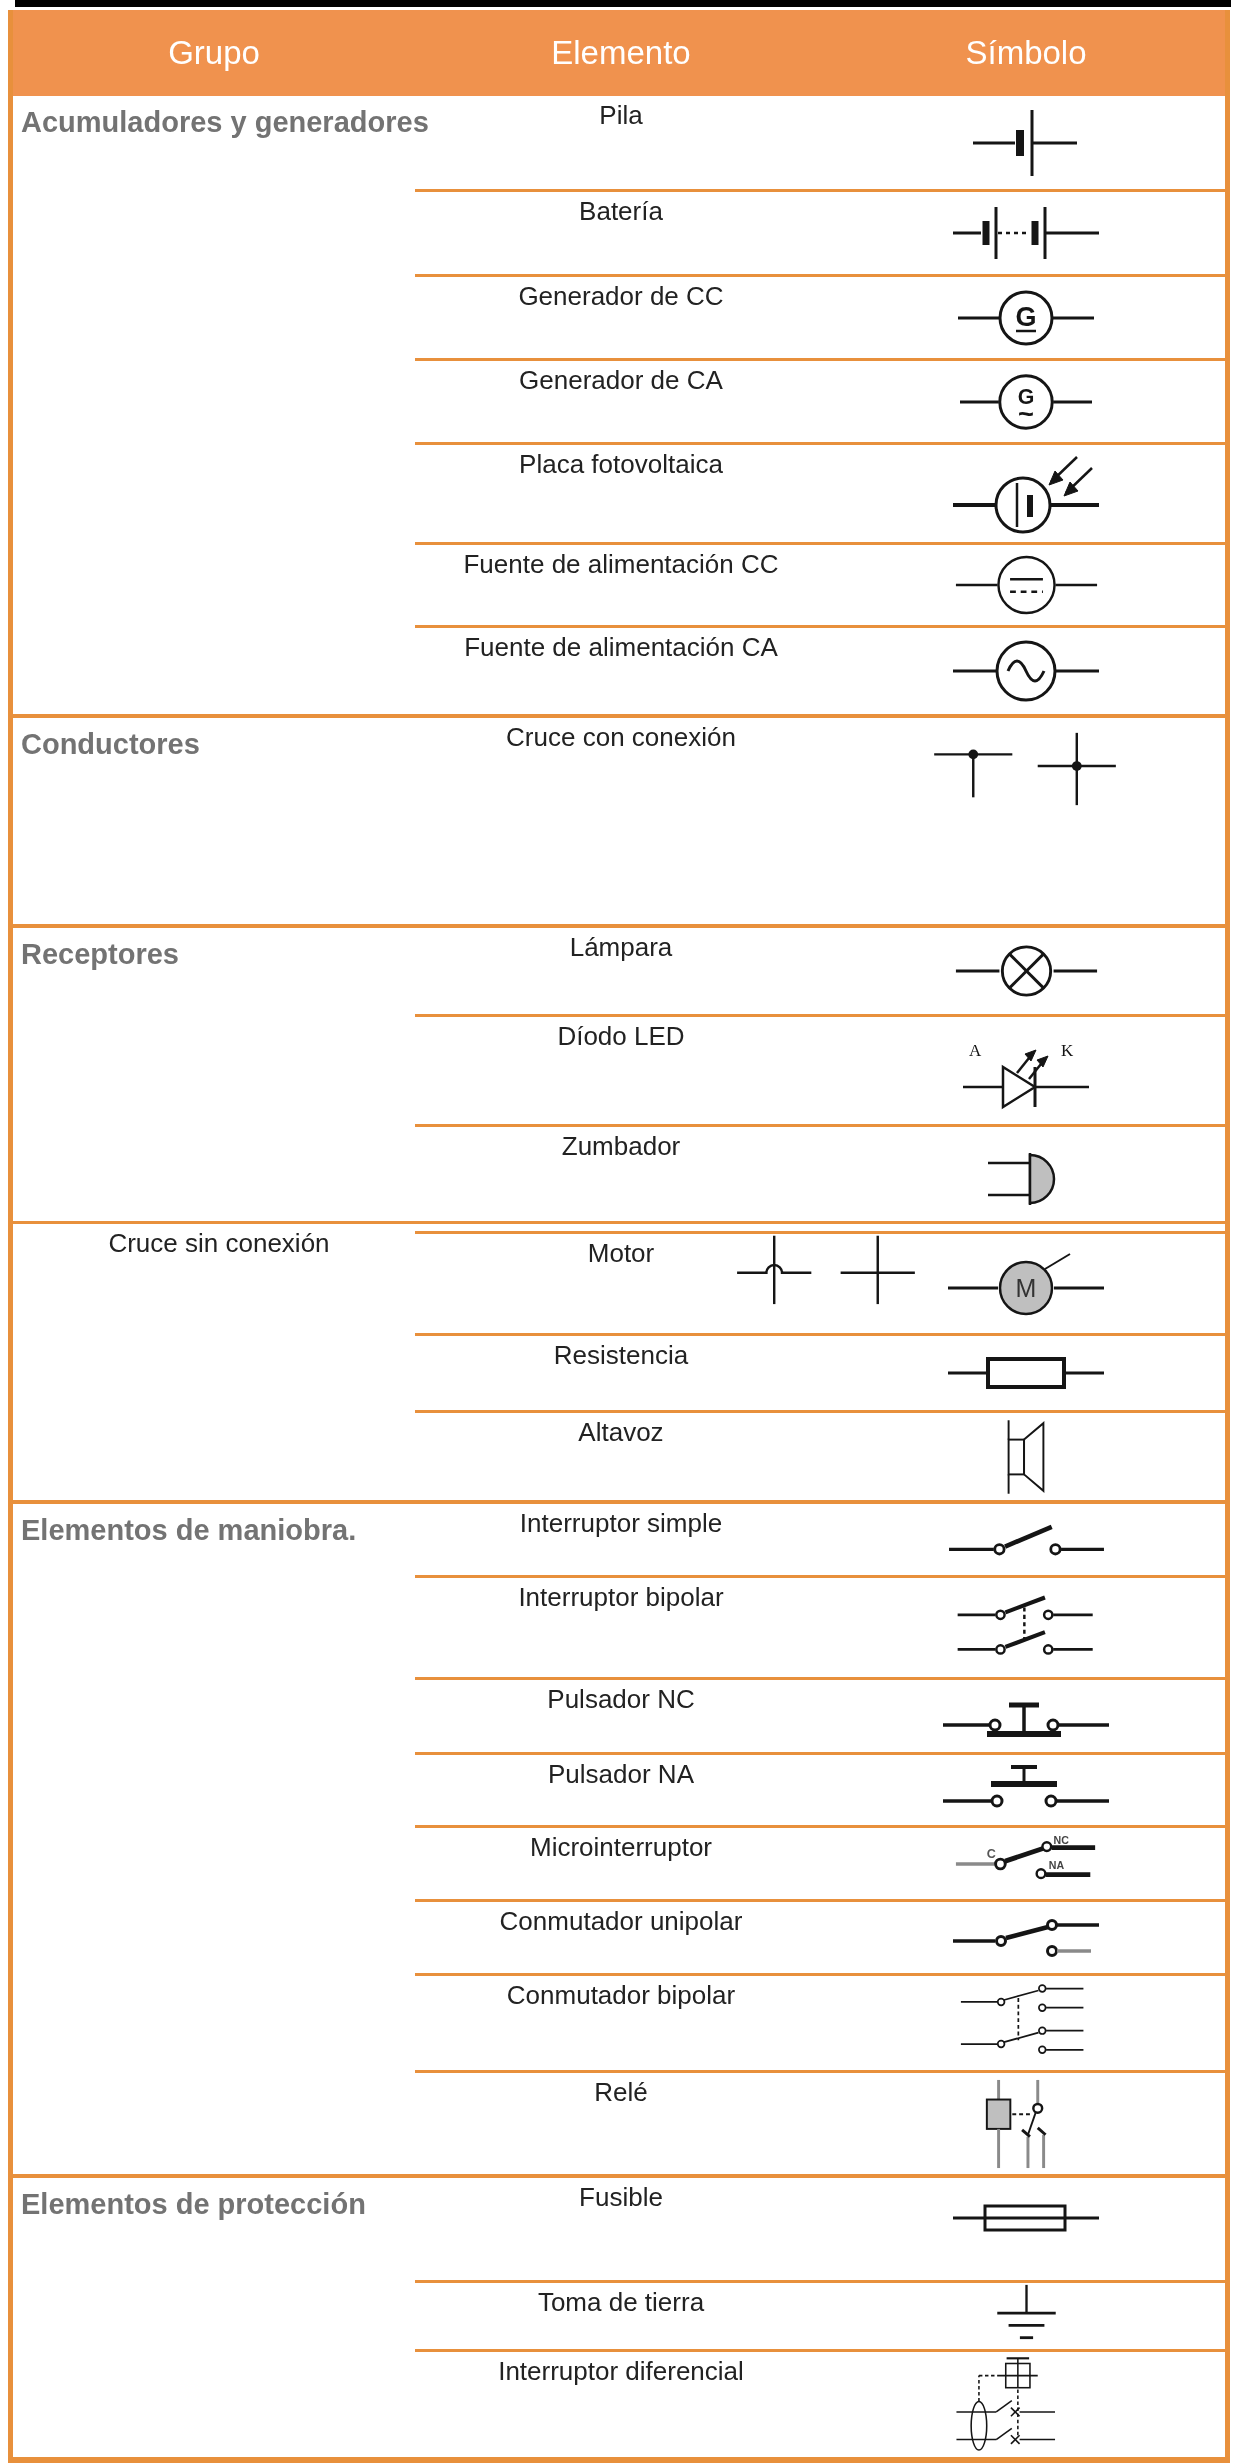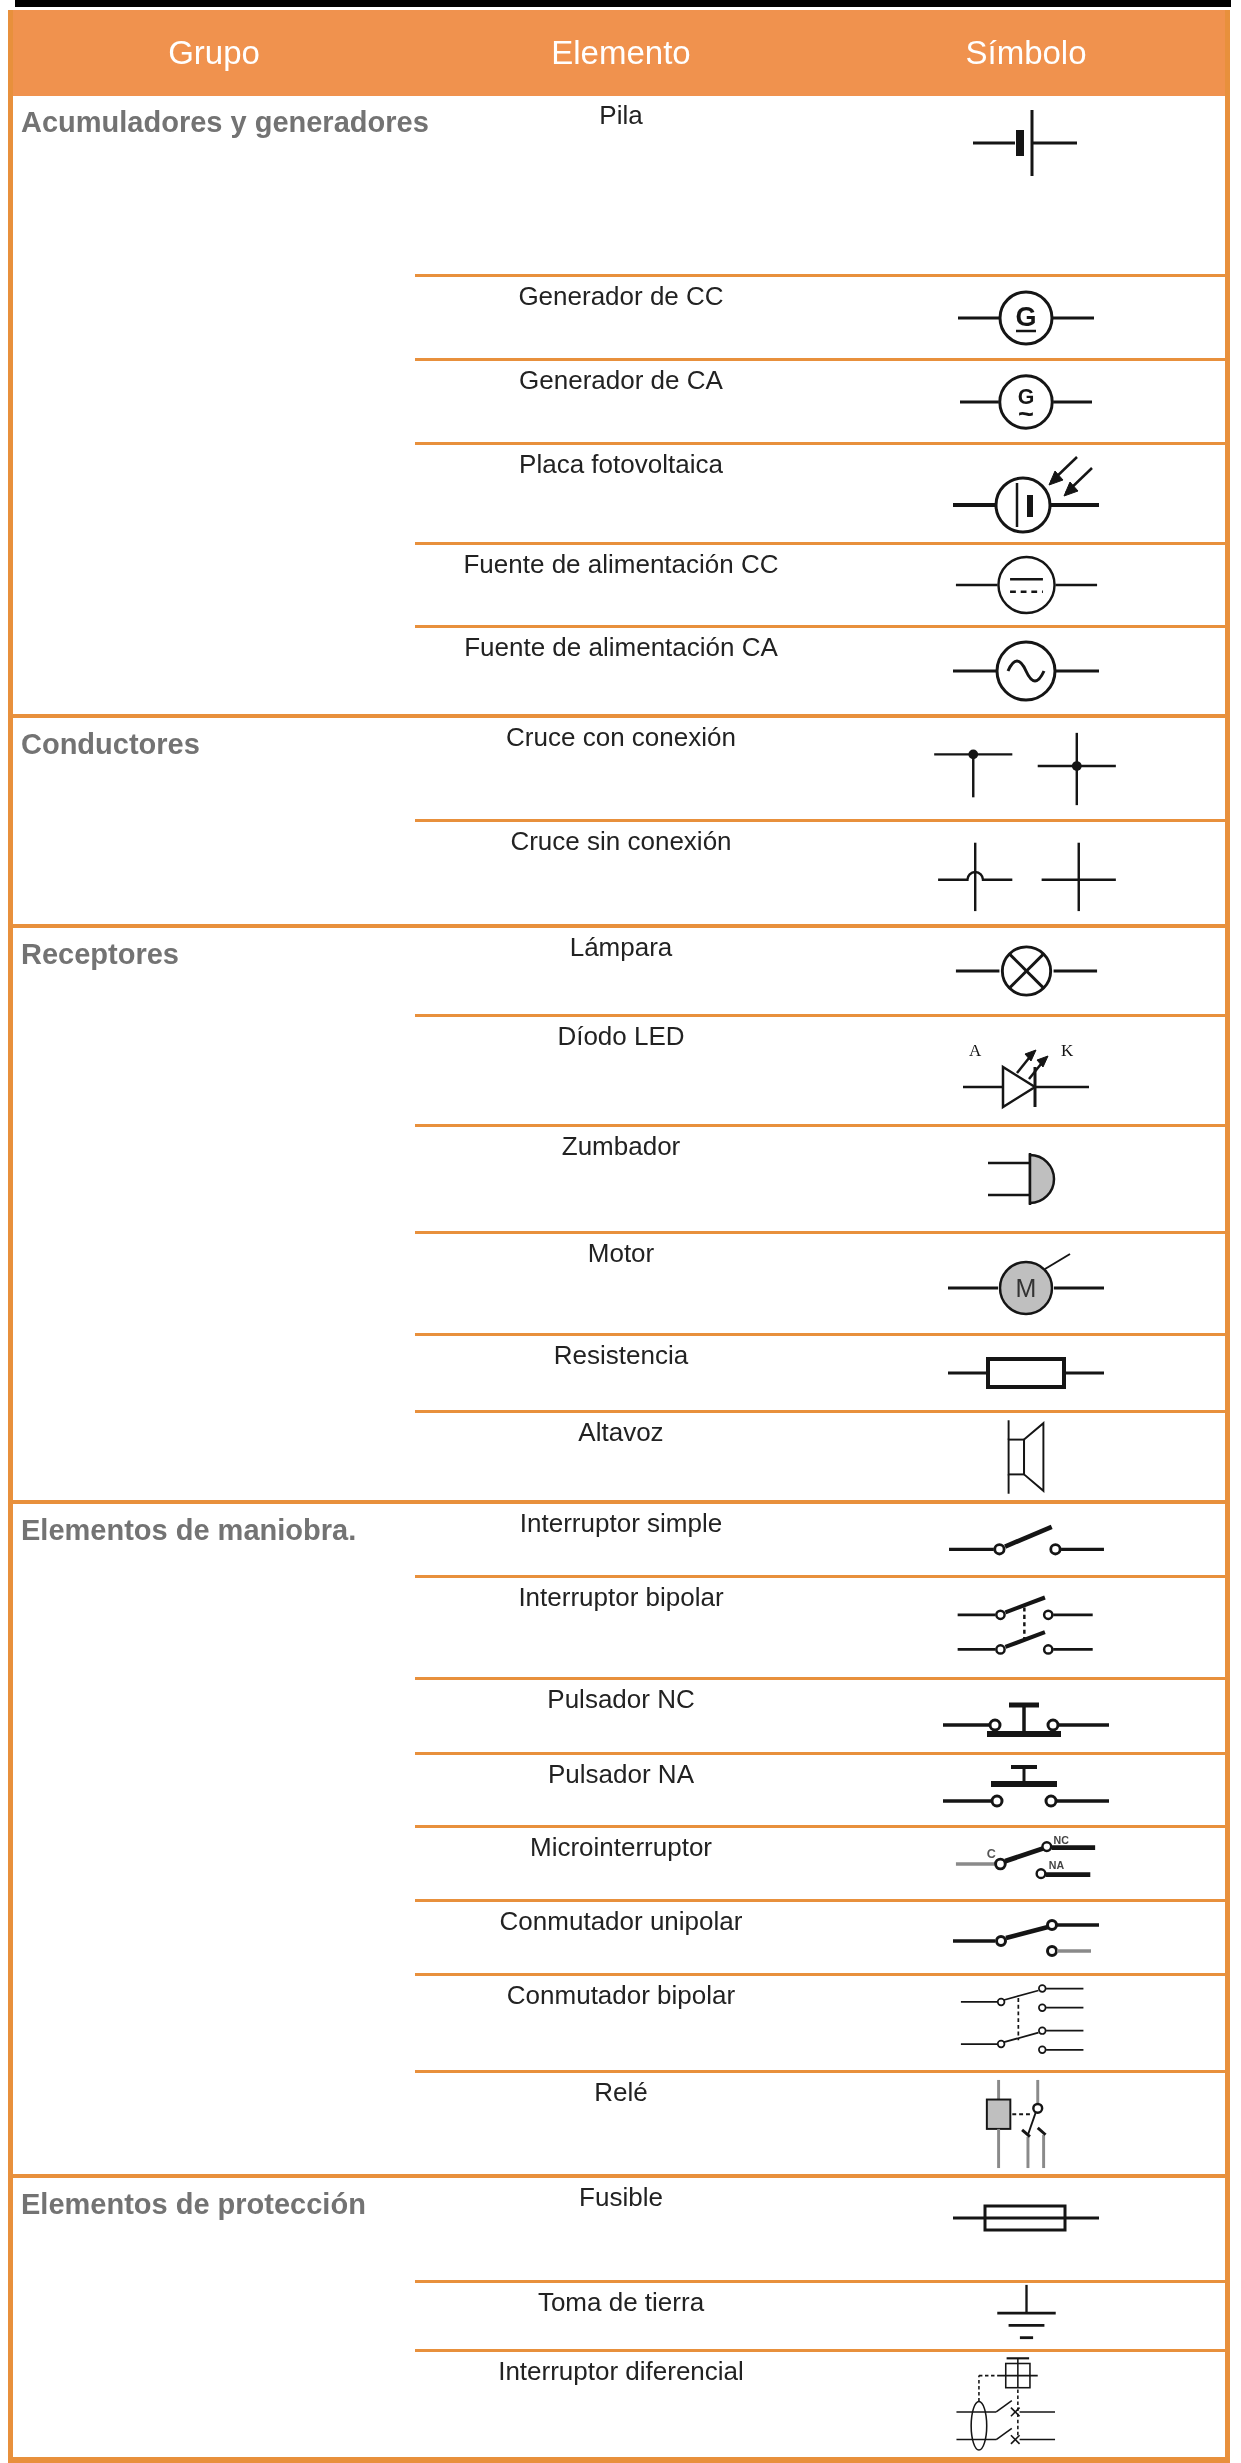--- a/index.html
+++ b/index.html
@@ -63,20 +63,36 @@
                   <line x1="49" y1="24" x2="49" y2="50" stroke-width="8"></line>
                   <line x1="61" y1="4" x2="61" y2="70" stroke-width="3"></line>
                   <line x1="62" y1="37" x2="106" y2="37" stroke-width="3"></line>
                 </g>
               </svg>
             </div>
           </div>
         </div>
         <div class="row sep" style="height: 85px;">
           <div class="spacer"></div>
+          <div class="content">
+            <div class="el">Batería</div>
+            <div class="sym">
+              <svg width="150" height="64" viewBox="0 0 150 64">
+                <g stroke="#151515" fill="none">
+                  <line x1="2" y1="32" x2="30" y2="32" stroke-width="3"></line>
+                  <line x1="35" y1="20" x2="35" y2="44" stroke-width="7"></line>
+                  <line x1="45" y1="6" x2="45" y2="58" stroke-width="3"></line>
+                  <line x1="47" y1="32" x2="79" y2="32" stroke-width="2.5" stroke-dasharray="4 4"></line>
+                  <line x1="84" y1="20" x2="84" y2="44" stroke-width="7"></line>
+                  <line x1="94" y1="6" x2="94" y2="58" stroke-width="3"></line>
+                  <line x1="95" y1="32" x2="148" y2="32" stroke-width="3"></line>
+                </g>
+              </svg>
+            </div>
+          </div>
         </div>
         <div class="row sep" style="height: 84px;">
           <div class="spacer"></div>
           <div class="content">
             <div class="el">Generador de CC</div>
             <div class="sym">
               <svg width="140" height="64" viewBox="0 0 140 64">
                 <g stroke="#151515" fill="none">
                   <line x1="2" y1="32" x2="43" y2="32" stroke-width="3"></line>
                   <circle cx="70" cy="32" r="26" stroke-width="3"></circle>
@@ -172,21 +188,21 @@
                   <line x1="46" y1="28" x2="46" y2="72"></line>
                   <line x1="112" y1="40" x2="192" y2="40"></line>
                   <line x1="152" y1="6" x2="152" y2="80"></line>
                 </g>
                 <circle cx="46" cy="28" r="5" fill="#151515"></circle>
                 <circle cx="152" cy="40" r="5" fill="#151515"></circle>
               </svg>
             </div>
           </div>
         </div>
-        <div class="row sep" style="height: 105px;">
+        <div class="row sep" style="height: 105px; flex-direction: column;">
           <div class="spacer"></div>
           <div class="content">
             <div class="el">Cruce sin conexión</div>
             <div class="sym">
               <svg width="196" height="84" viewBox="0 0 200 86">
                 <g stroke="#151515" stroke-width="2.5" fill="none">
                   <path d="M10,50 L40,50 A8 8 0 0 1 56 50 L86,50"></path>
                   <line x1="48" y1="12" x2="48" y2="82"></line>
                   <line x1="116" y1="50" x2="192" y2="50"></line>
                   <line x1="154" y1="12" x2="154" y2="82"></line>

